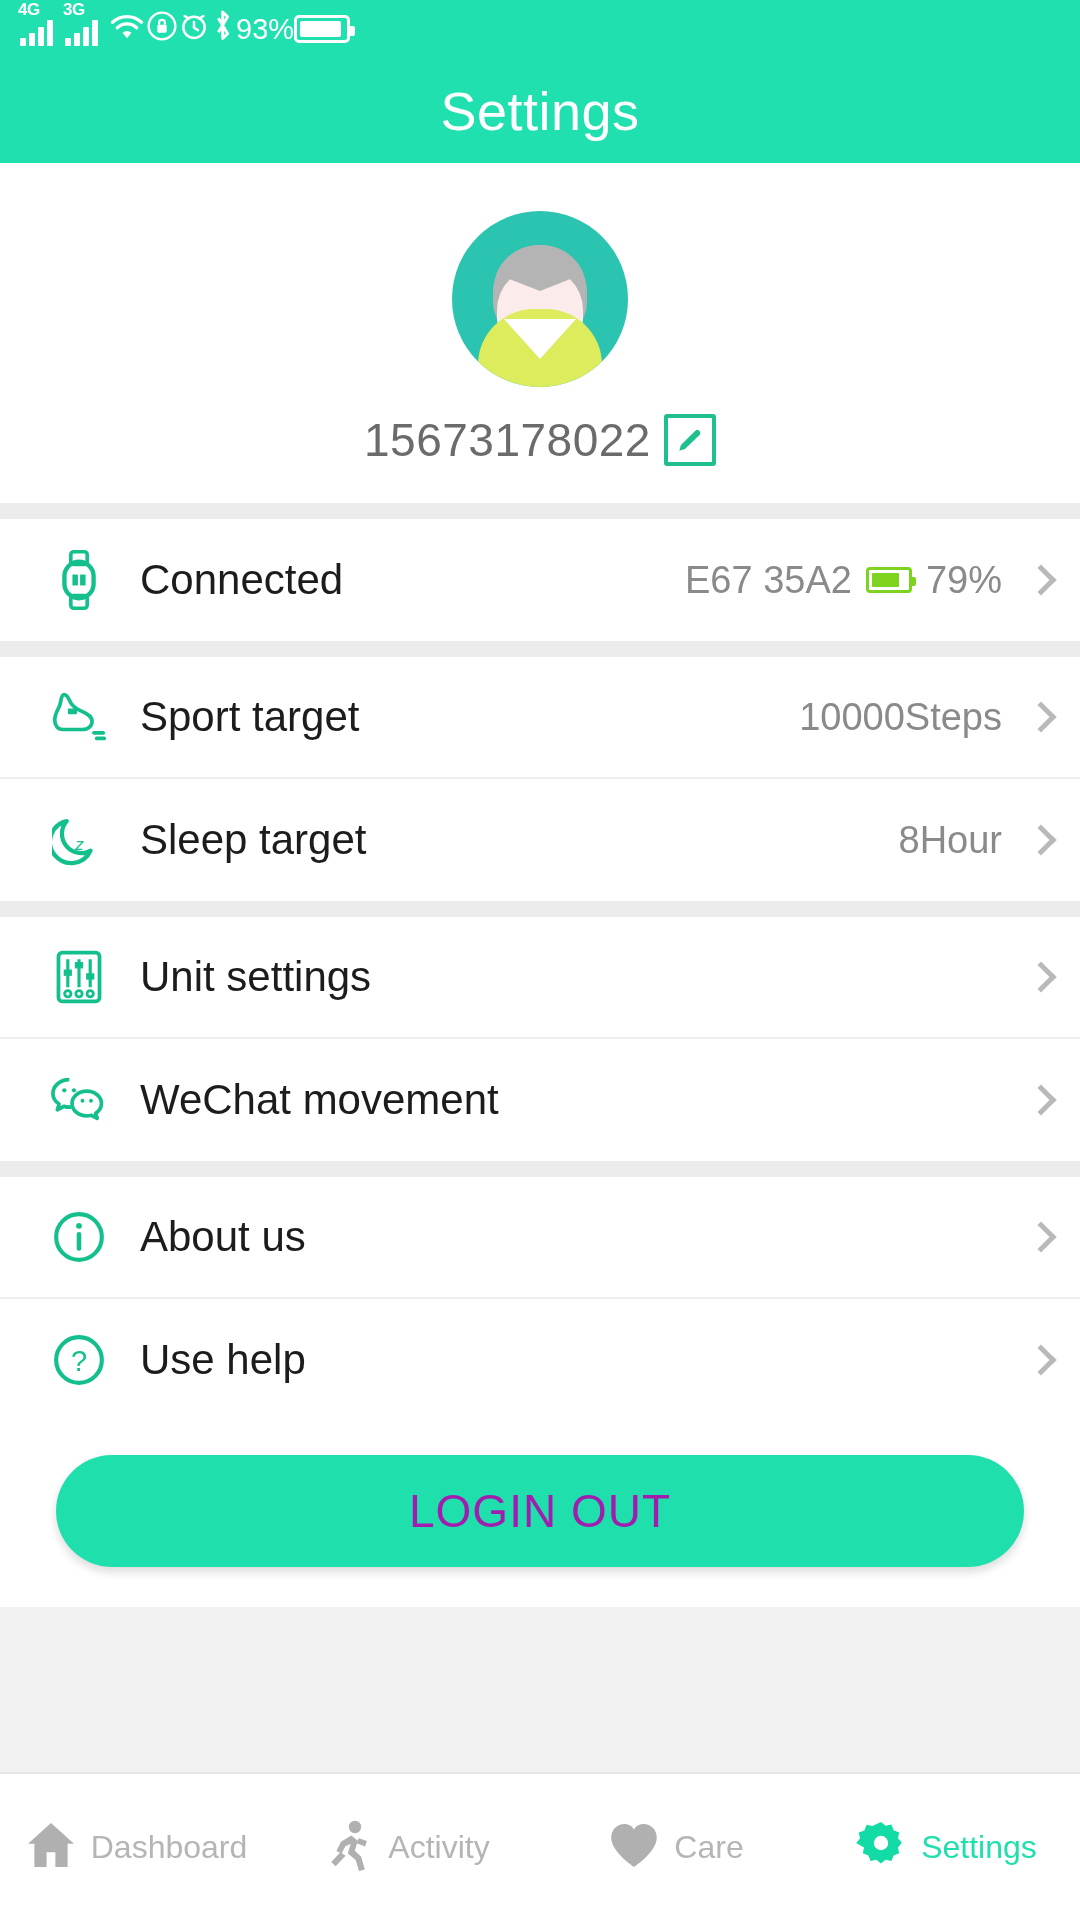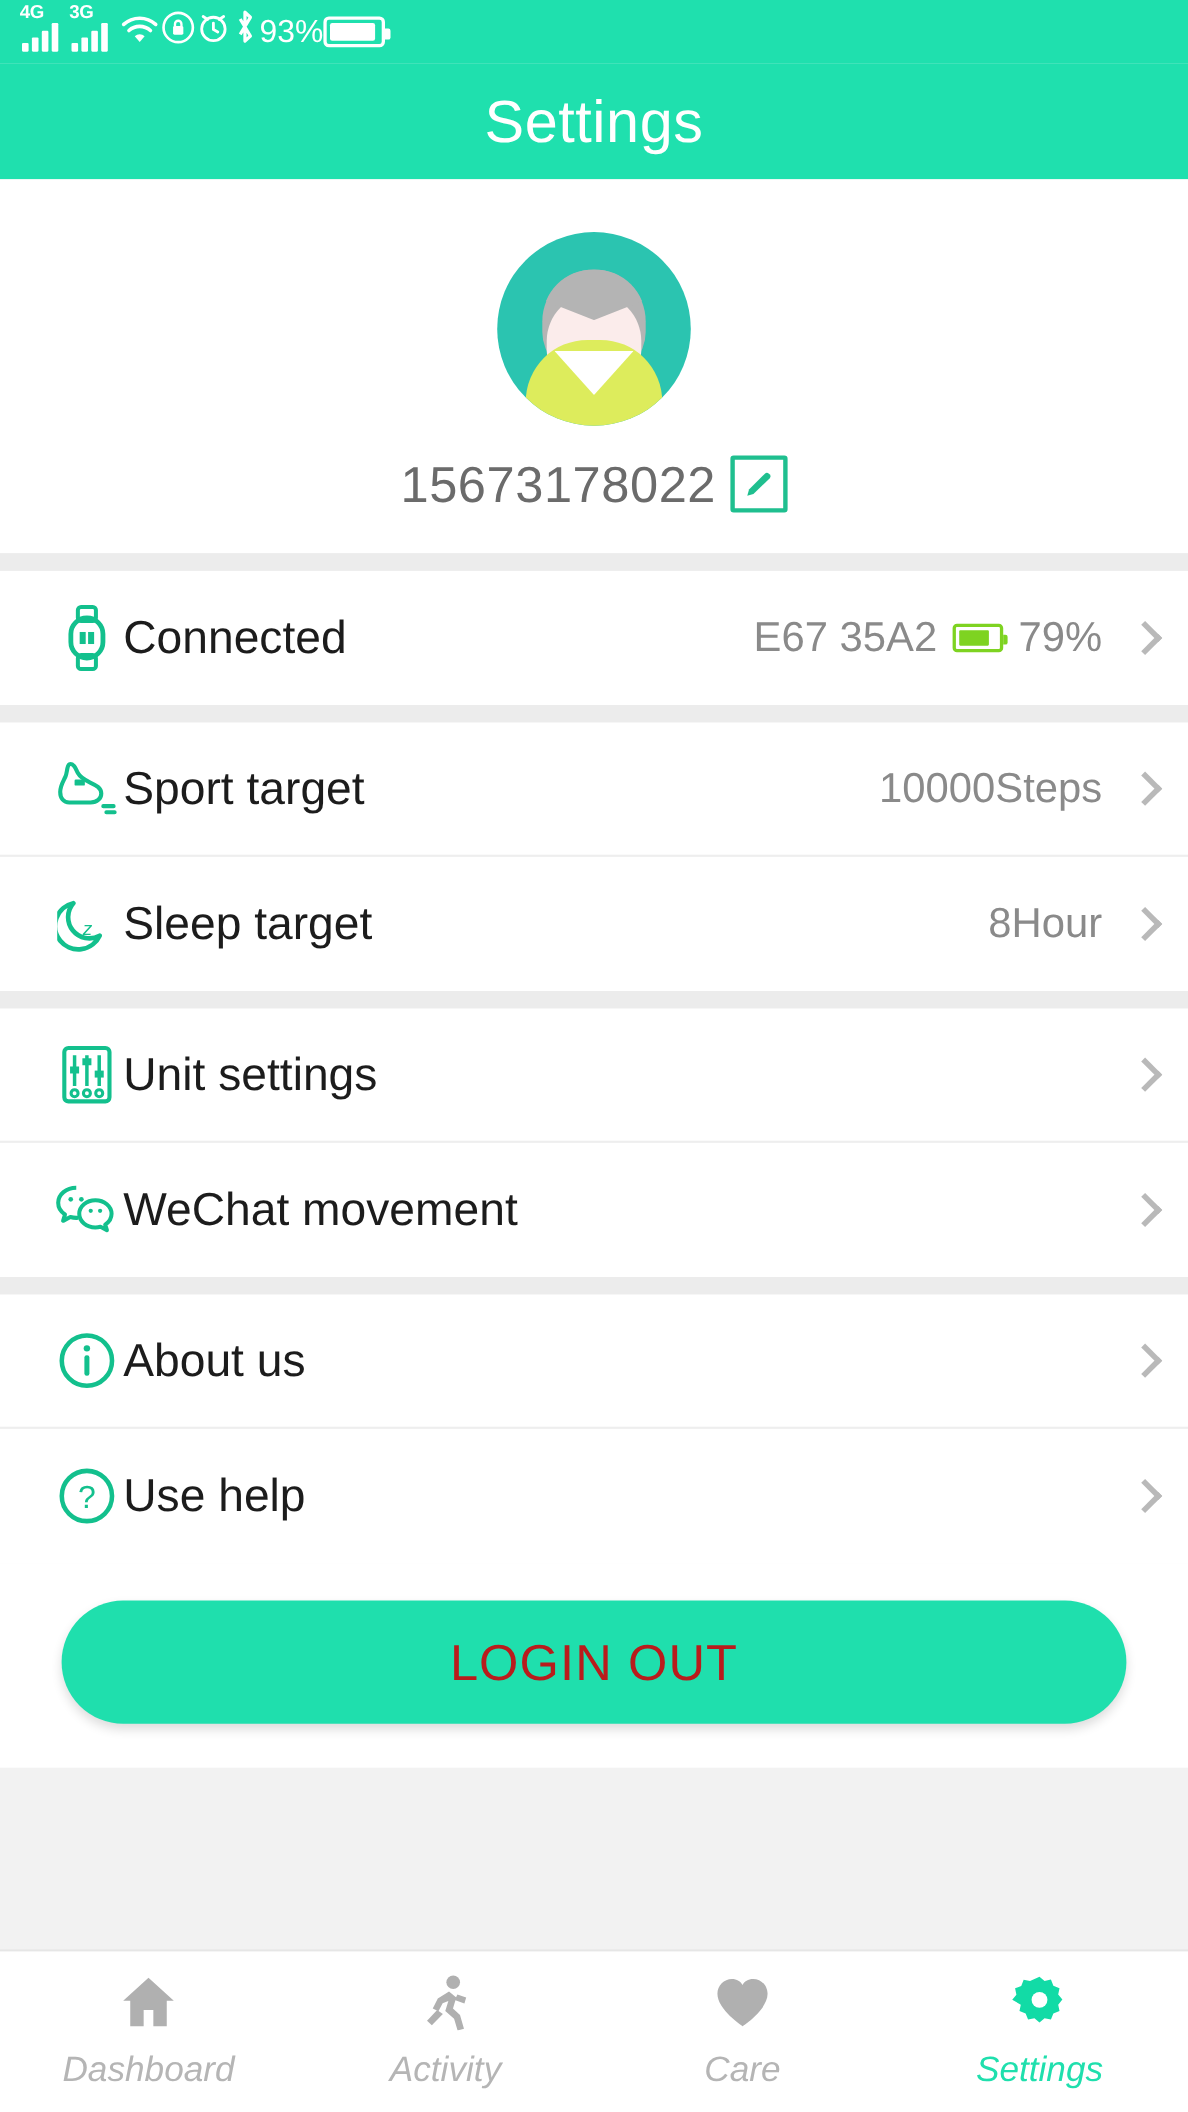--- a/index.html
+++ b/index.html
@@ -90,53 +90,53 @@
   
   .gap{ height:16px; background:#ececec; }
   .group{ background:#ffffff; }
   .row{
     height:122px; display:flex; align-items:center;
     padding:0 28px 0 46px; background:#ffffff;
     border-bottom:2px solid #eeeeee;
   }
   .row:last-child{ border-bottom:none; }
   .row .ico{ width:66px; display:flex; align-items:center; justify-content:center; flex:none;}
-  .row .label{ font-size:42px; color:#1c1c1c; white-space:nowrap;}
+  .row .label{ font-size:42px; color:#1c1c1c; margin-left:28px; white-space:nowrap;}
   .row .spacer{ flex:1; }
   .row .value{ font-size:38px; color:#8a8a8a; white-space:nowrap; }
   .chev{
     width:22px; height:22px; border-right:5px solid #b9b9b9; border-top:5px solid #b9b9b9;
     transform:rotate(45deg); margin-left:28px; flex:none;
   }
   .dev-battery{
     width:46px; height:26px; border:3px solid #7ed321; border-radius:4px;
     position:relative; display:flex; align-items:center; padding:3px; margin:0 14px;
   }
   .dev-battery:after{
     content:""; position:absolute; right:-7px; top:7px; width:4px; height:9px;
     background:#7ed321; border-radius:0 2px 2px 0;
   }
   .dev-battery .fill{ height:100%; background:#7ed321; border-radius:1px; }
 
   
   .logout-wrap{ background:#ffffff; padding:34px 56px 40px; }
   .logout{
     width:100%; height:112px; border:none; border-radius:56px;
-    background:#1fdfad; color:#b91c1c; font-size:46px;
+    background:#1fdfad; color:#a21caf; font-size:46px;
     font-family:"Liberation Sans", sans-serif; letter-spacing:1px;
     box-shadow:0 5px 10px rgba(0,0,0,.14);
   }
 
   
   .tabbar{
     position:absolute; bottom:0; left:0; width:1080px; height:148px;
     background:#ffffff; border-top:2px solid #e6e6e6;
     display:flex;
   }
-  .tab{ flex:1; display:flex; flex-direction:column; align-items:center; justify-content:center; gap:12px;font-style:italic;}
+  .tab{ flex:1; display:flex; flex-direction:row; align-items:center; justify-content:center; gap:12px;}
   .tab .tlabel{ font-size:32px; color:#b5b5b5; }
   .tab.active .tlabel{ color:#1fdfad; }
 </style>
 </head>
 <body>
 
 <div id="app">
 
   <div class="statusbar">
     <div class="sb-left">

